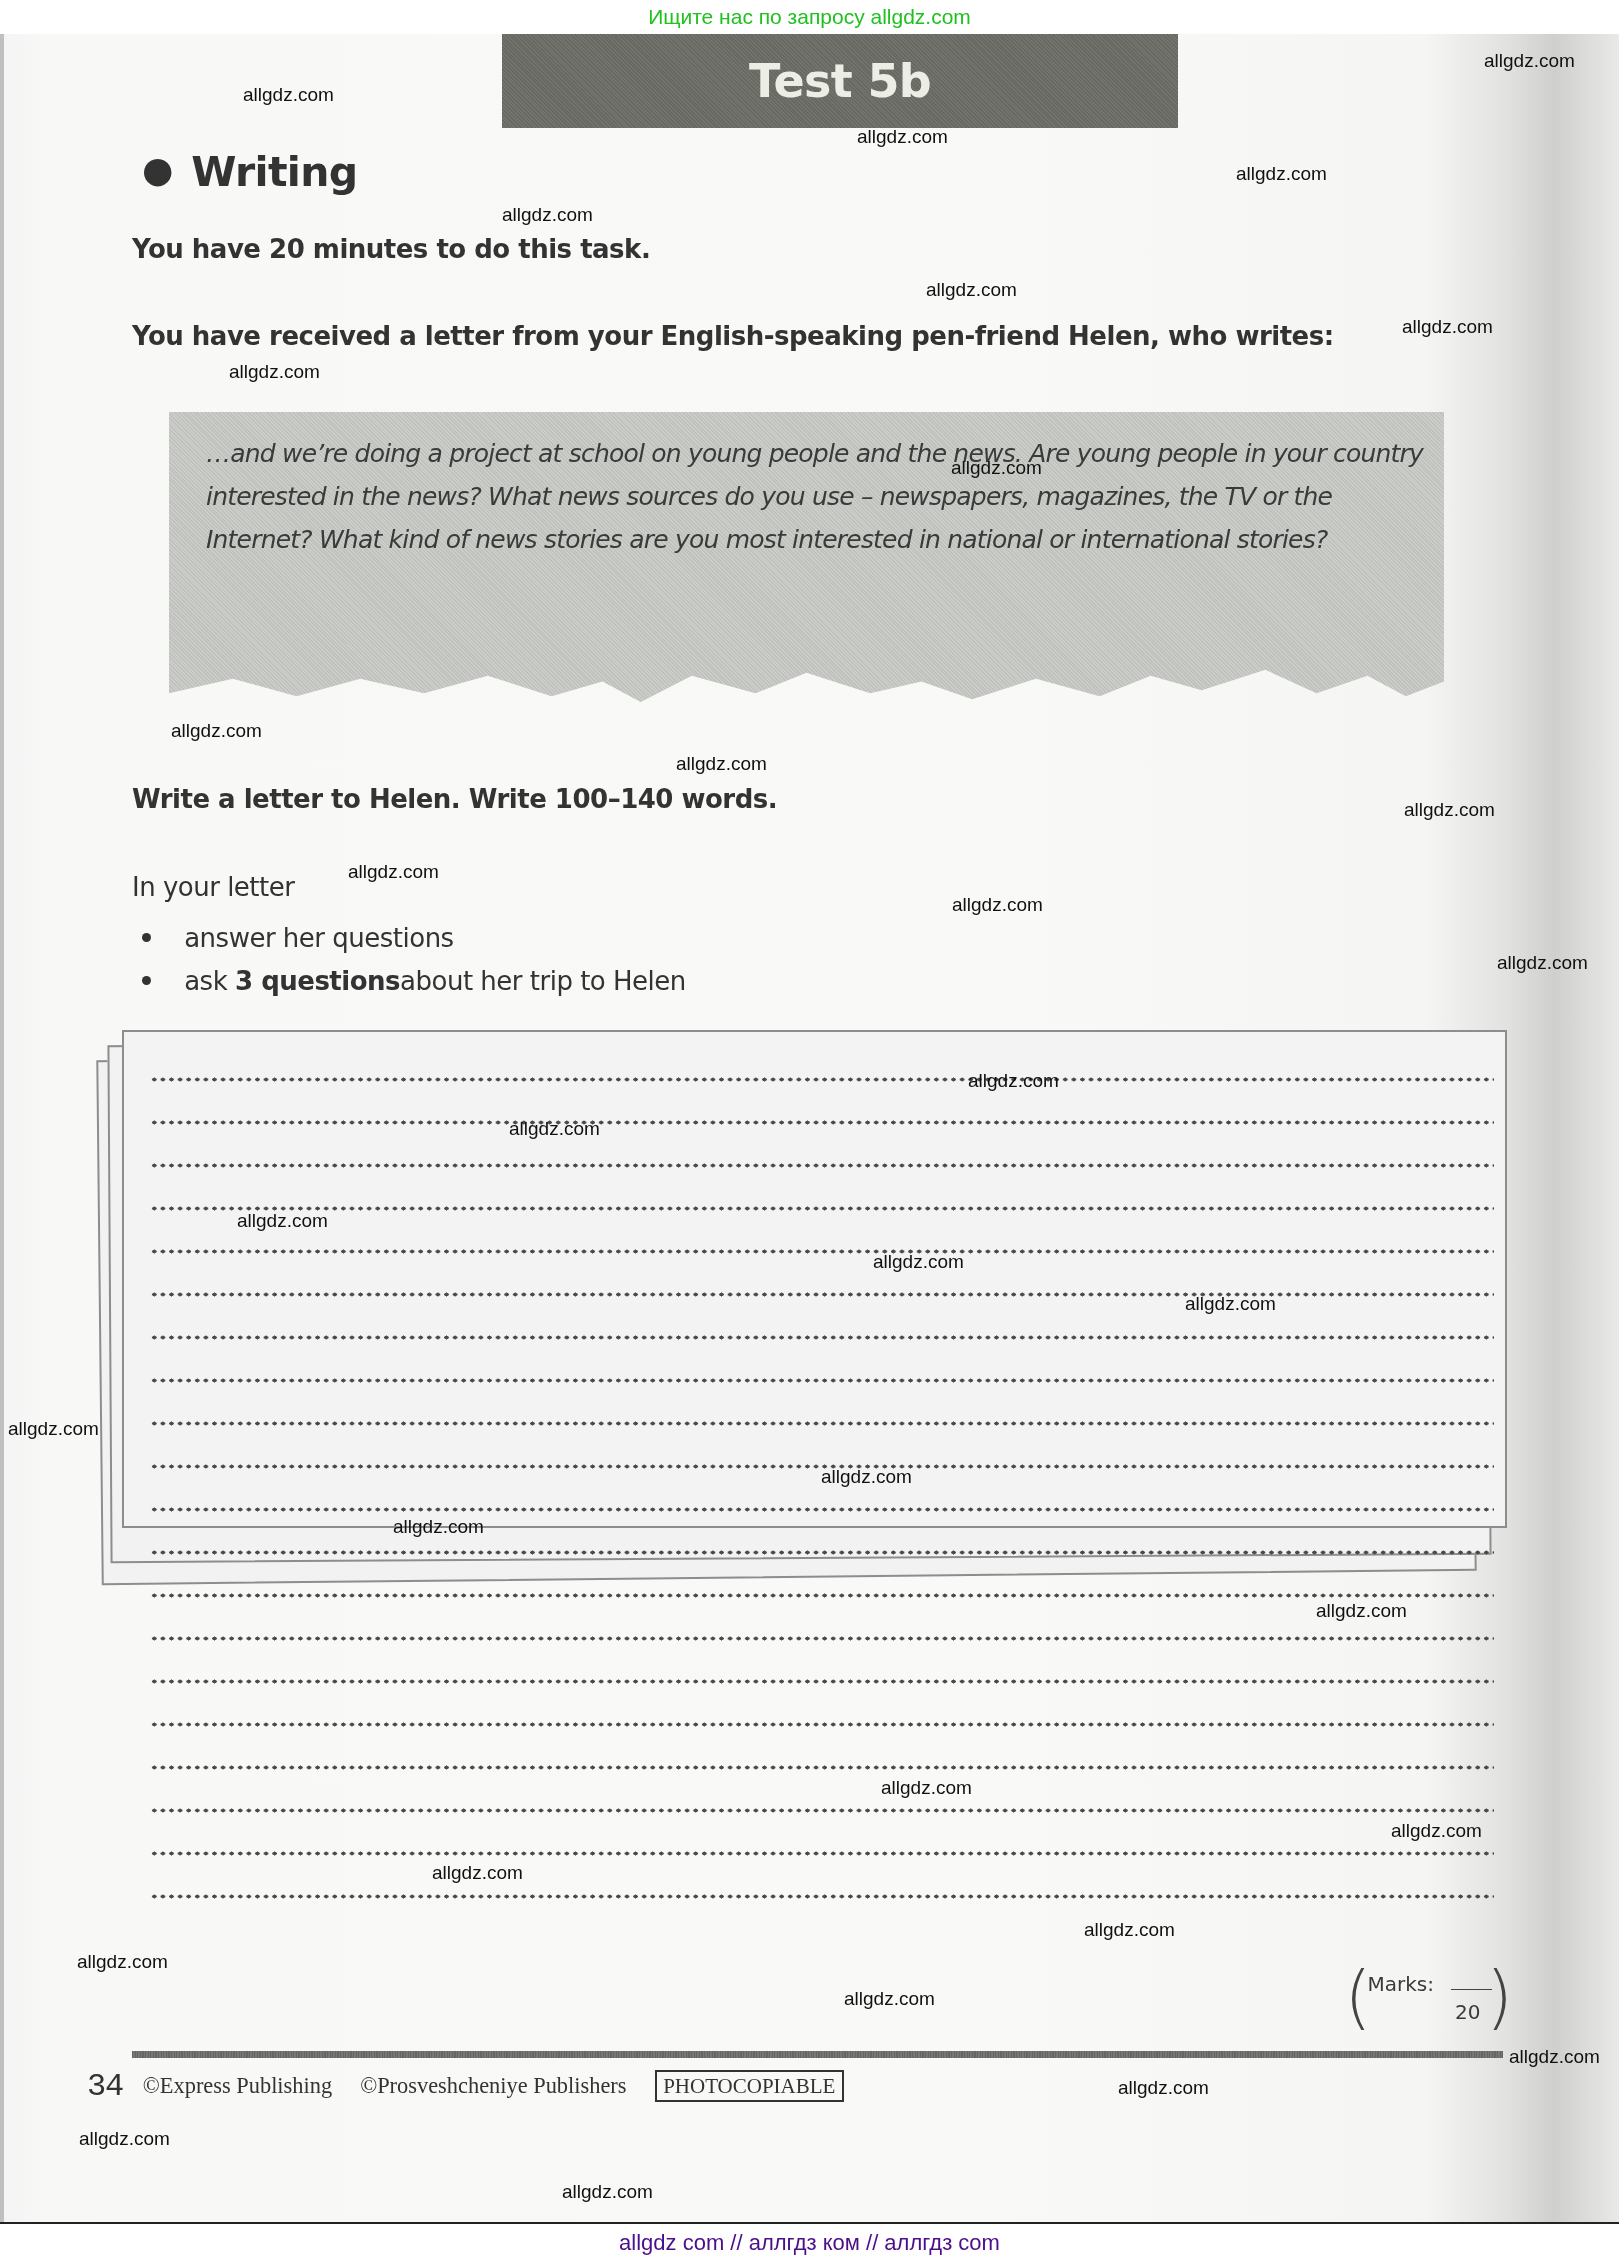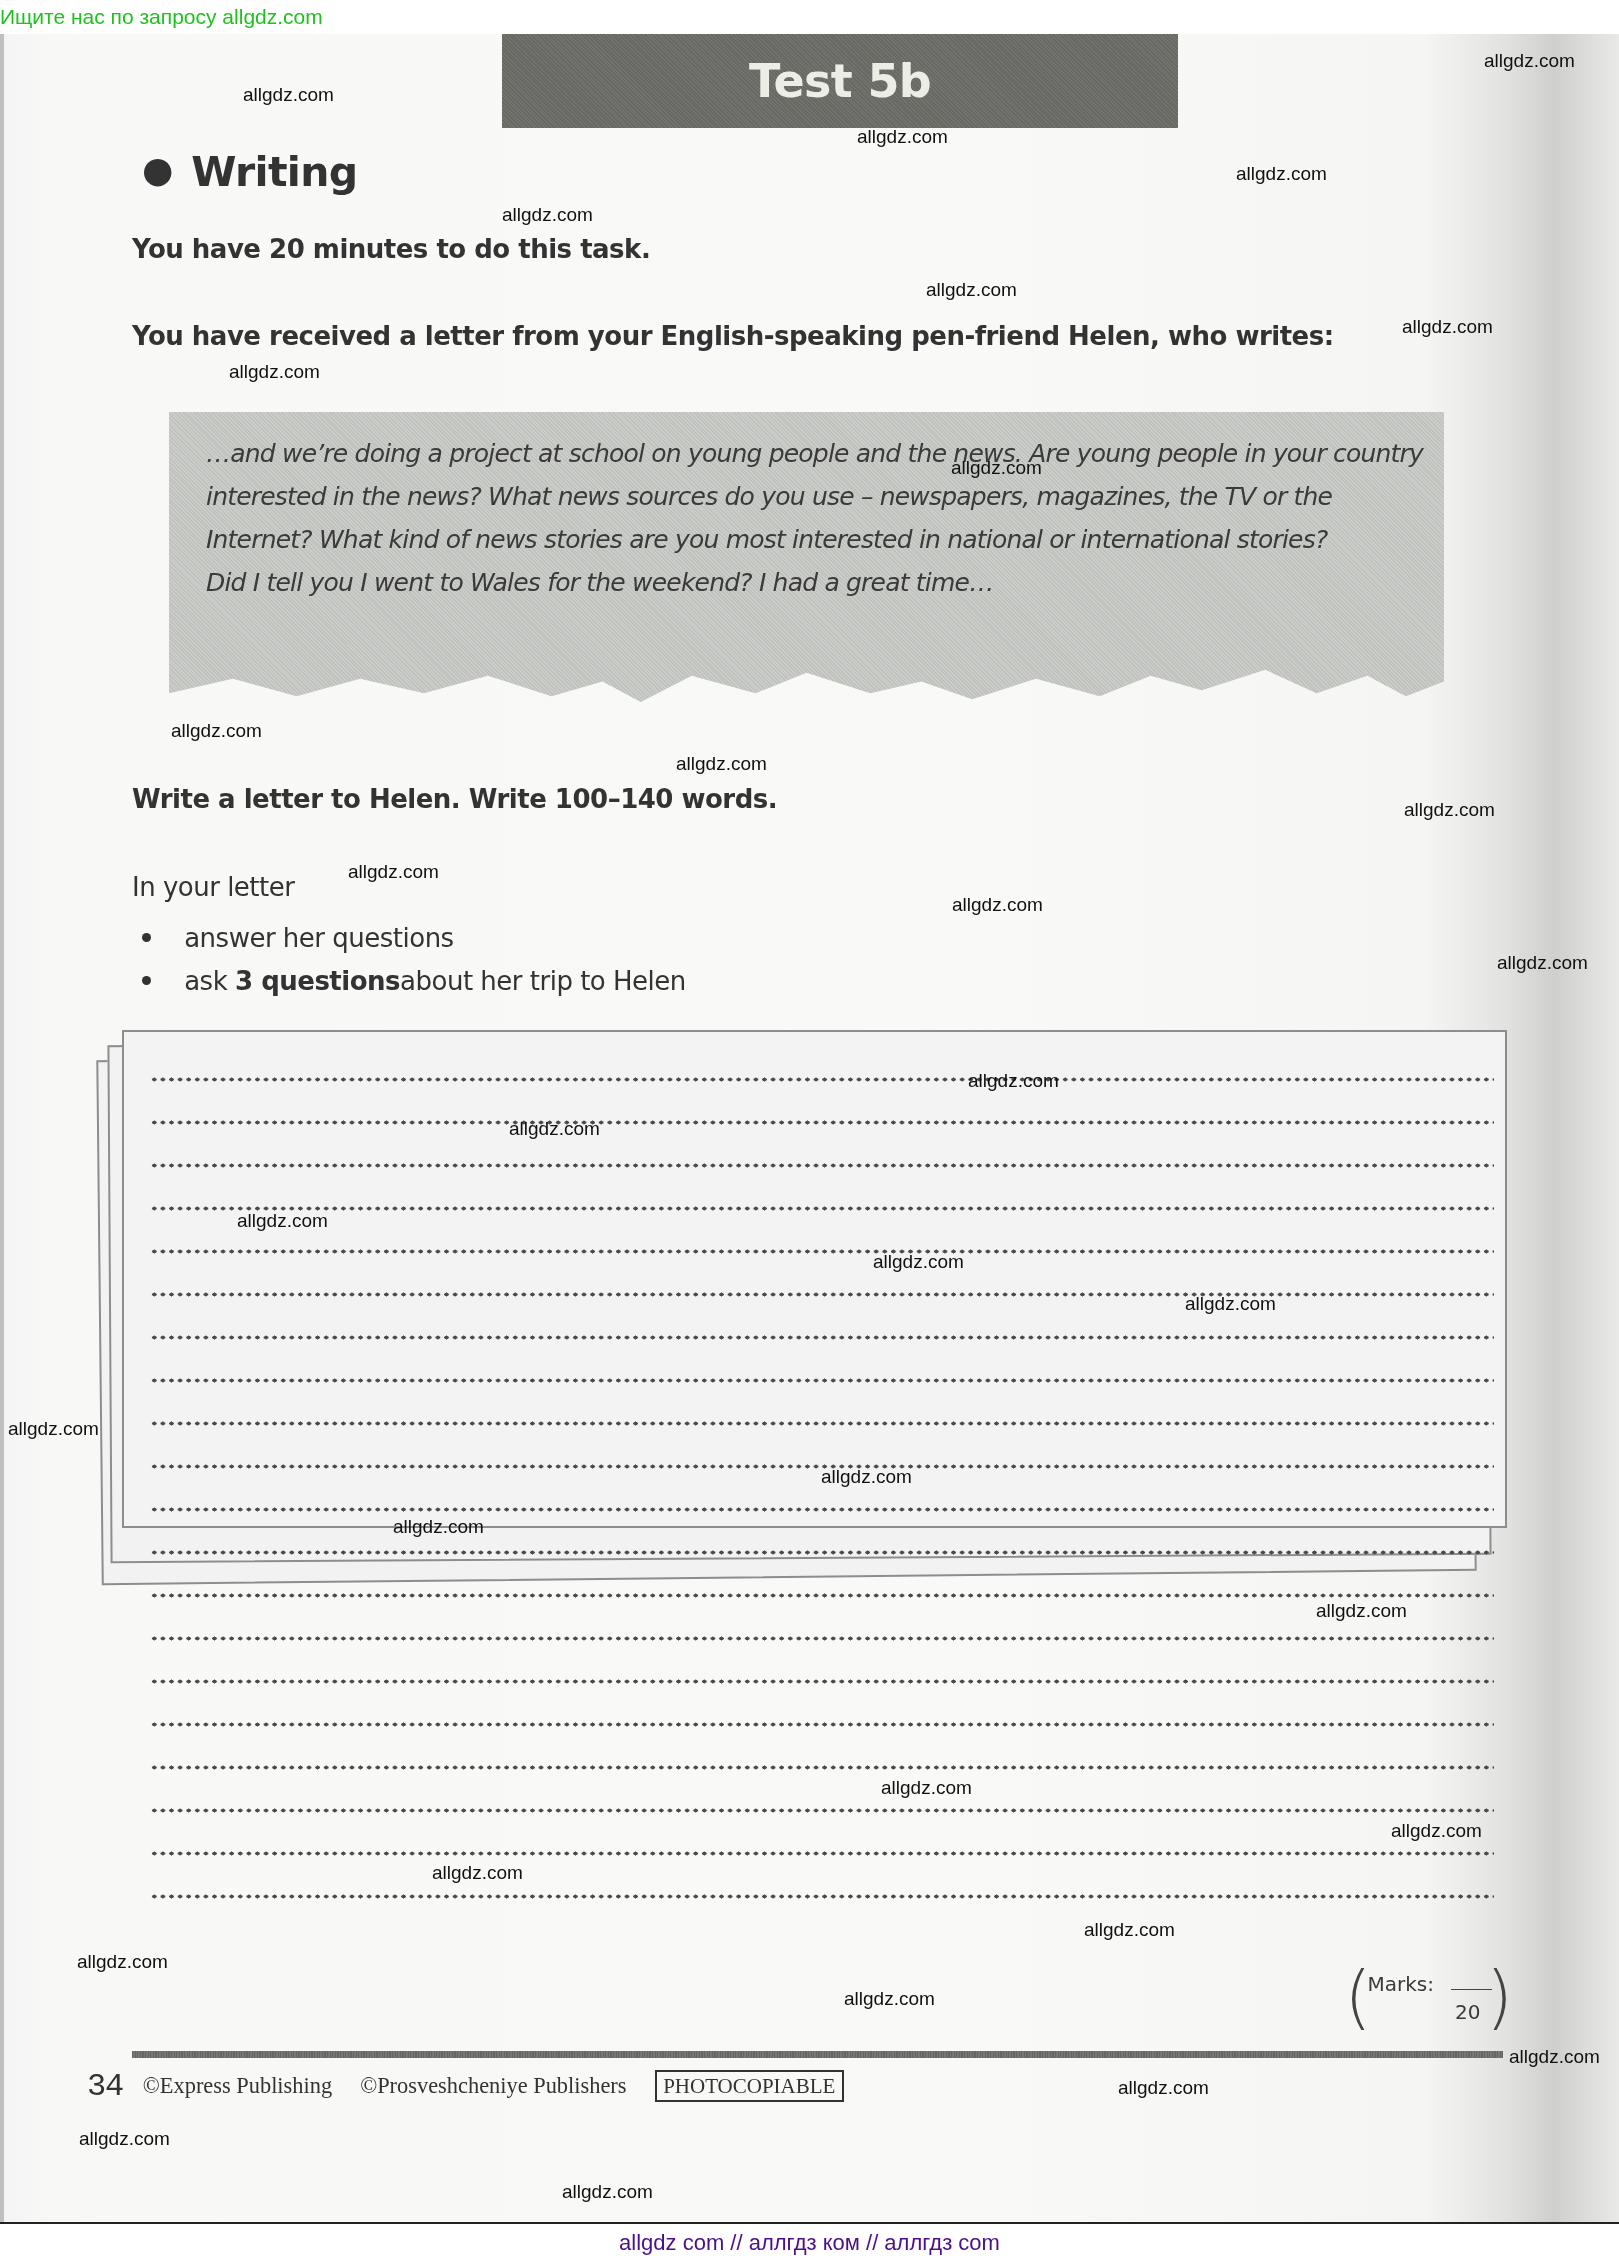--- a/index.html
+++ b/index.html
@@ -4,21 +4,21 @@
 <style>
   html, body { margin: 0; padding: 0; }
   body {
     width: 1619px; height: 2261px; position: relative; overflow: hidden;
     background: #ffffff;
     font-family: "DejaVu Sans", sans-serif;
     color: #2b2b2b;
   }
   .top-banner {
     position: absolute; left: 0; top: 0; width: 1619px; height: 34px;
-    background: #ffffff; 
+    background: #ffffff; text-align: center;
     font-family: "Liberation Sans", sans-serif; font-size: 21px; line-height: 34px;
     color: #1fc11f;
   }
   .page {
     position: absolute; left: 0; top: 34px; width: 1619px; height: 2188px;
     background: linear-gradient(90deg, #f3f4f3 0%, #f8f8f7 3%, #f9f9f8 60%, #f5f5f4 88%, #e2e2e1 93%, #cfcfce 96%, #e9e9e8 100%);
   }
   .page-left-edge {
     position: absolute; left: 0; top: 34px; width: 4px; height: 2188px;
     background: #bfbfbf;
@@ -127,21 +127,20 @@
 <div class="section-heading">
   <span class="bullet">●</span><span>Writing</span>
 </div>
 
 <div class="instr" style="top:234px;">You have 20 minutes to do this task.</div>
 <div class="instr" style="top:321px;">You have received a letter from your English-speaking pen-friend Helen, who writes:</div>
 
 <div class="letter-box"></div>
 <div class="letter-text">
   <p>…and we’re doing a project at school on young people and the news. Are young people in your country interested in the news? What news sources do you use – newspapers, magazines, the TV or the Internet? What kind of news stories are you most interested in national or international stories?</p>
-  <p>Did I tell you I went to Wales for the weekend? I had a great time…</p>
 </div>
 
 <div class="instr" style="top:784px;text-align:right;">Write a letter to Helen. Write 100–140 words.</div>
 <div class="instr-normal">In your letter</div>
 
 <ul class="points">
   <li>
     <span class="dot"></span>
     <span>answer her questions</span>
   </li>

